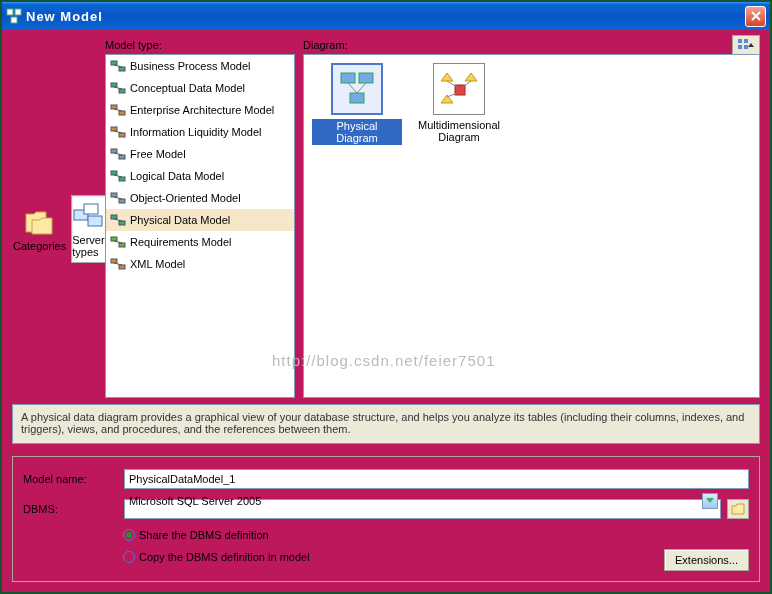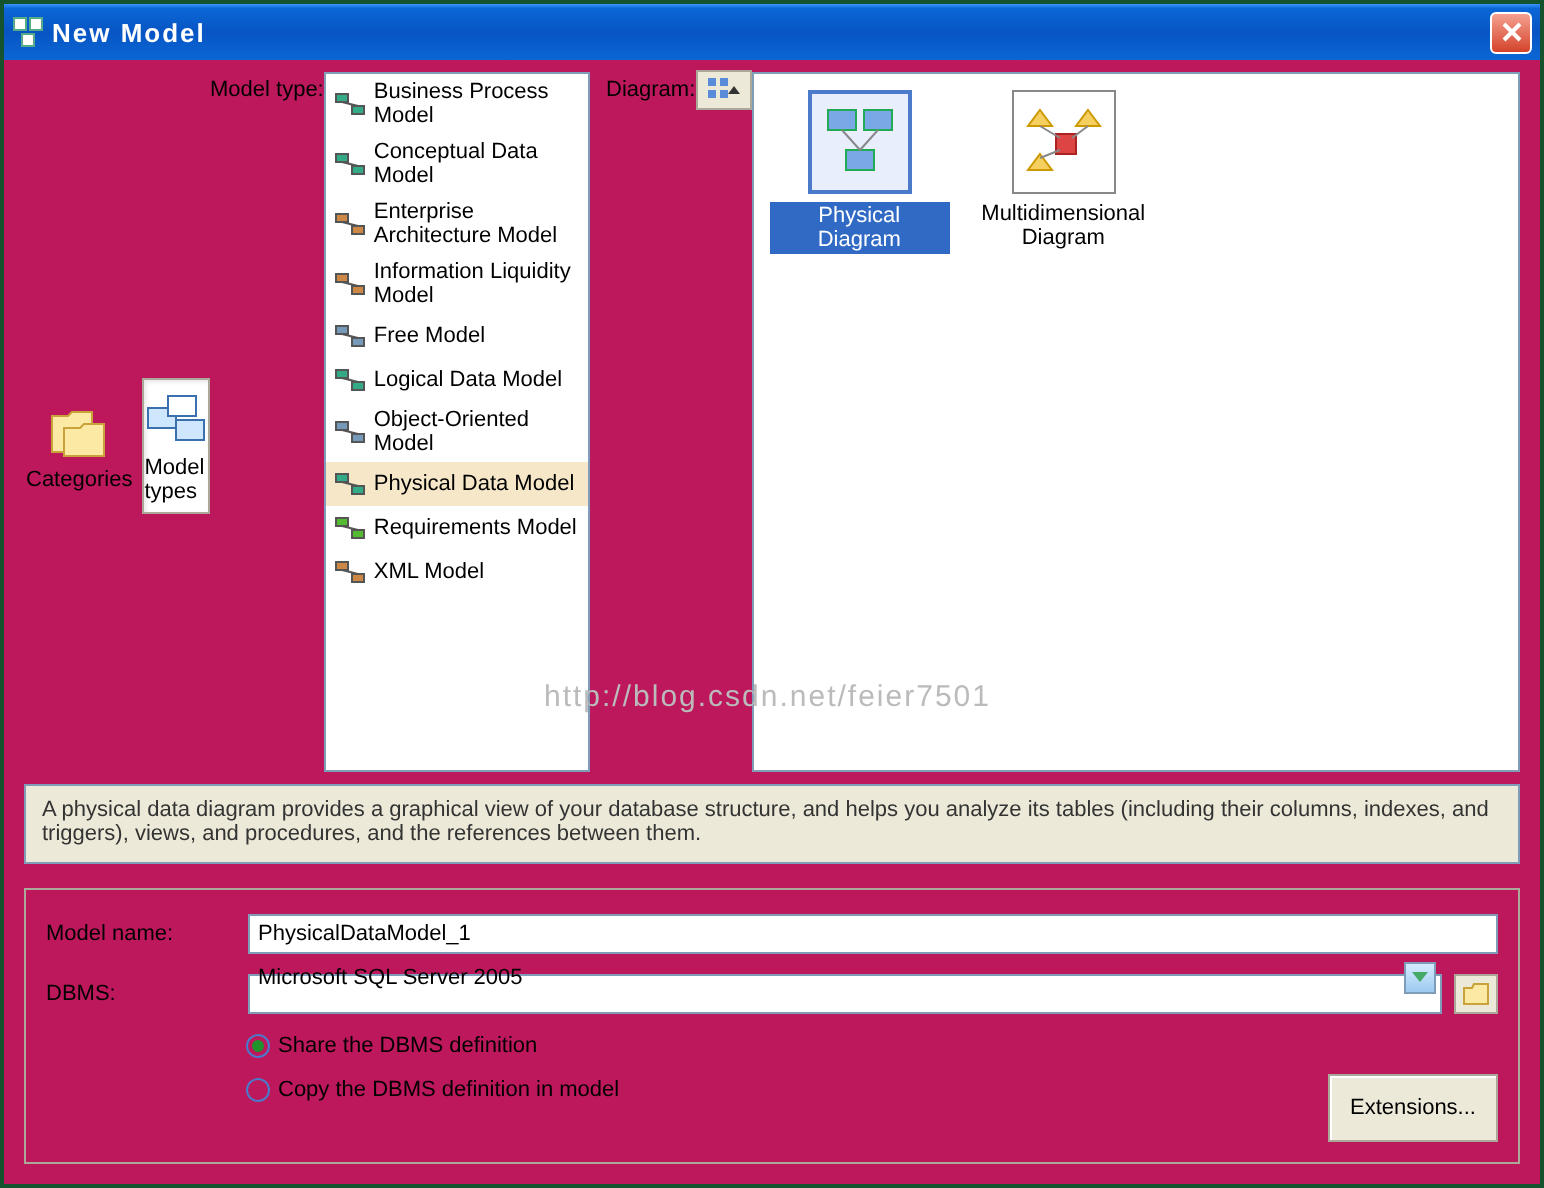--- a/index.html
+++ b/index.html
@@ -8,21 +8,21 @@
 .titlebar { height: 28px; background: linear-gradient(to bottom, #3a95ff 0%, #0a67d5 8%, #0855c4 50%, #0a67d5 100%); display: flex; align-items: center; padding: 0 4px; color: #fff; font-weight: bold; }
 .titlebar .t-icon { width: 16px; height: 16px; margin-right: 4px; }
 .titlebar .t-title { flex: 1; letter-spacing: 1px; font-size: 13px; }
 .close-btn { width: 21px; height: 21px; background: linear-gradient(to bottom, #f5a191, #d4432a); border: 1px solid #fff; border-radius: 3px; display: flex; align-items: center; justify-content: center; color: #fff; font-weight: bold; font-size: 12px; cursor: pointer; }
 .content { flex: 1; display: flex; flex-direction: column; padding: 6px 10px 10px 10px; }
 .upper { display: flex; flex: 1; gap: 8px; min-height: 0; }
 .categories-col { width: 85px; display: flex; gap: 4px; align-items: center; padding-top: 24px; }
 .cat-btn { width: 75px; height: 68px; border: 1px solid transparent; display: flex; flex-direction: column; align-items: center; justify-content: center; gap: 2px; cursor: pointer; }
 .cat-btn.selected { border: 1px solid #aca899; background: #fff; box-shadow: inset 1px 1px 2px rgba(0,0,0,0.1); }
 .cat-icon { width: 32px; height: 32px; }
-.labeled-panel { display: flex; flex-direction: row; }
+.labeled-panel { display: flex; flex-direction: column; }
 .panel-header { display: flex; justify-content: space-between; align-items: center; height: 18px; }
 .panel-label { color: #000; }
 .list-box { border: 1px solid #7f9db9; background: #fff; flex: 1; overflow: auto; }
 .model-types { width: 190px; }
 .model-item { display: flex; align-items: center; gap: 4px; padding: 3px 4px; cursor: pointer; }
 .model-item.selected { background: #f5e7c8; }
 .mi-icon { width: 16px; height: 16px; flex-shrink: 0; }
 .diagram-panel { flex: 1; }
 .view-icon-btn { width: 28px; height: 20px; border: 1px solid #aca899; background: #ece9d8; display: flex; align-items: center; justify-content: center; cursor: pointer; }
 .diagram-items { display: flex; gap: 12px; padding: 8px; }
@@ -36,22 +36,22 @@
 .form-label { width: 95px; }
 .text-input { flex: 1; border: 1px solid #7f9db9; background: #fff; padding: 2px 4px; height: 20px; }
 .dropdown { flex: 1; border: 1px solid #7f9db9; background: #fff; height: 20px; display: flex; align-items: center; padding: 0 2px 16px 4px; }
 .dropdown-btn { width: 16px; height: 16px; background: linear-gradient(to bottom, #d6ecff, #9dcaf0); border: 1px solid #7f9db9; display: flex; align-items: center; justify-content: center; margin-left: auto; }
 .folder-btn { width: 22px; height: 20px; border: 1px solid #aca899; background: #ece9d8; display:flex; align-items:center; justify-content:center; cursor:pointer; }
 .radio-row { display: flex; align-items: center; gap: 4px; margin-left: 100px; }
 .radio { width: 12px; height: 12px; border: 1px solid #4a7ac9; border-radius: 50%; display: flex; align-items: center; justify-content: center; }
 .radio.checked::after { content: ''; width: 6px; height: 6px; background: #1e942a; border-radius: 50%; }
 .ext-row { display: flex; justify-content: flex-end; margin-top: -24px; }
 .button-row { display: flex; justify-content: flex-end; gap: 6px; margin-top: 10px; }
-.btn { min-width: 75px; height: 34px; border: 1px solid #aca899; background: #ece9d8; cursor: pointer; display:flex; align-items:center; justify-content:center; box-shadow: inset 1px 1px 0 #fff; }
-.watermark { position: absolute; left: 270px; top: 310px; color: #bbb; font-size: 15px; letter-spacing: 1px; pointer-events: none; }
+.btn { min-width: 75px; height: 22px; border: 1px solid #aca899; background: #ece9d8; cursor: pointer; display:flex; align-items:center; justify-content:center; box-shadow: inset 1px 1px 0 #fff; }
+.watermark { position: absolute; left: 270px; top: 322px; color: #bbb; font-size: 15px; letter-spacing: 1px; pointer-events: none; }
 </style>
 </head>
 <body>
 
 <div class="window">
   <div class="titlebar">
     <svg class="t-icon" viewBox="0 0 16 16">
         <rect x="1" y="1" width="6" height="6" fill="#fff" stroke="#5a8"></rect>
         <rect x="9" y="1" width="6" height="6" fill="#fff" stroke="#5a8"></rect>
         <rect x="5" y="9" width="6" height="6" fill="#fff" stroke="#5a8"></rect>
@@ -74,21 +74,21 @@
               <path d="M8 14 L16 14 L18 12 L28 12 L28 28 L8 28 Z" fill="#fce9a4" stroke="#c9a33a"></path>
             </svg>
           <span>Categories</span>
         </div>
         <div class="cat-btn selected">
           <svg class="cat-icon" viewBox="0 0 32 32">
               <rect x="2" y="10" width="14" height="10" fill="#cfe6ff" stroke="#3a70b0"></rect>
               <rect x="16" y="16" width="14" height="10" fill="#cfe6ff" stroke="#3a70b0"></rect>
               <rect x="12" y="4" width="14" height="10" fill="#fff" stroke="#3a70b0"></rect>
             </svg>
-          <span>Model types</span>
+          <span>Server types</span>
         </div>
       </div>
 
       <div class="labeled-panel model-types">
         <div class="panel-header">
             <span class="panel-label">Model type:</span>
           </div>
         <div class="list-box" id="model-type-list">
             <div class="model-item">
               <svg class="mi-icon" viewBox="0 0 16 16">

